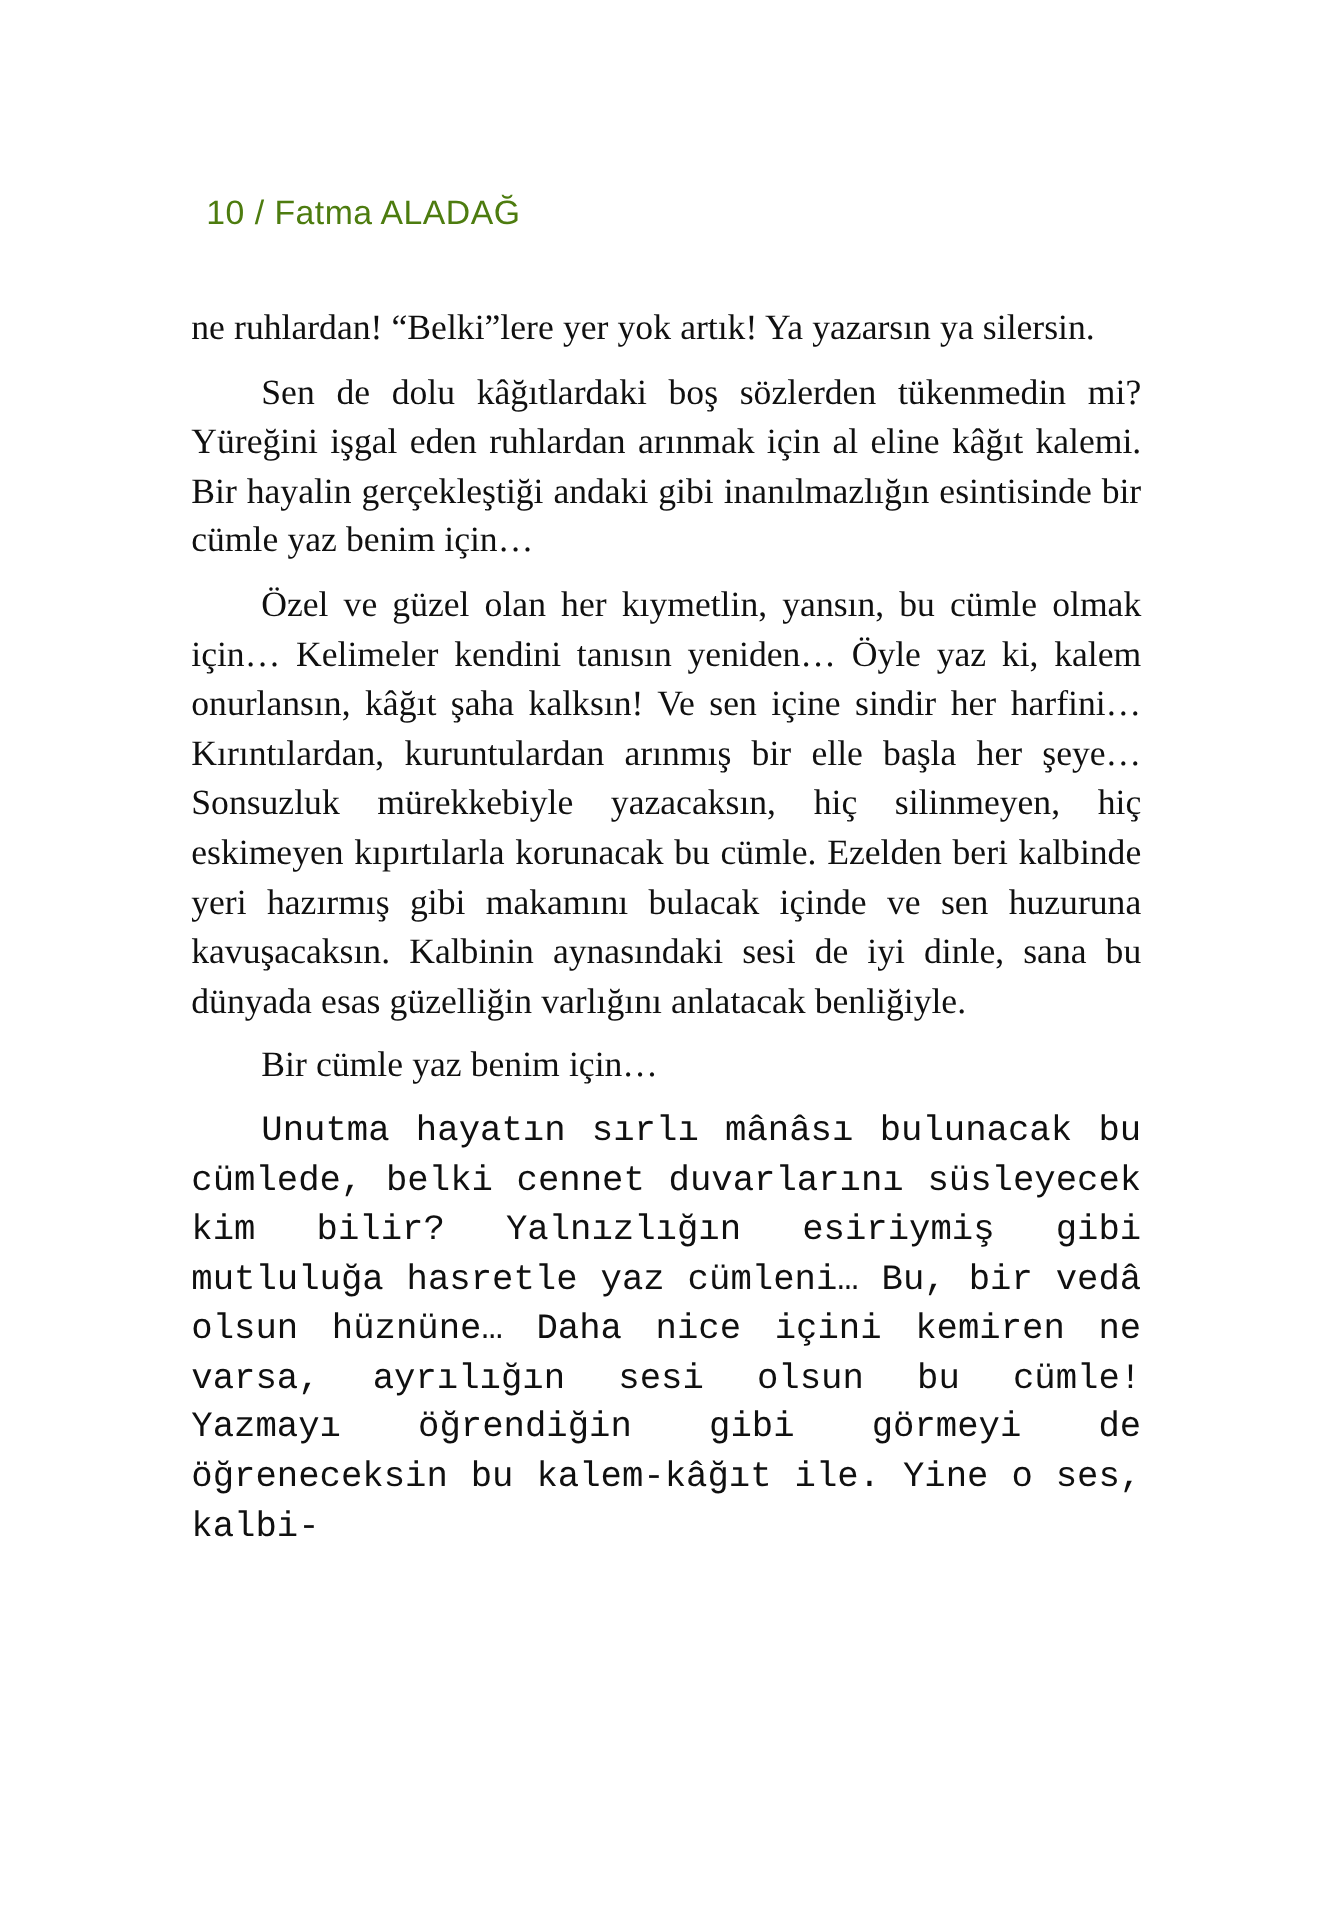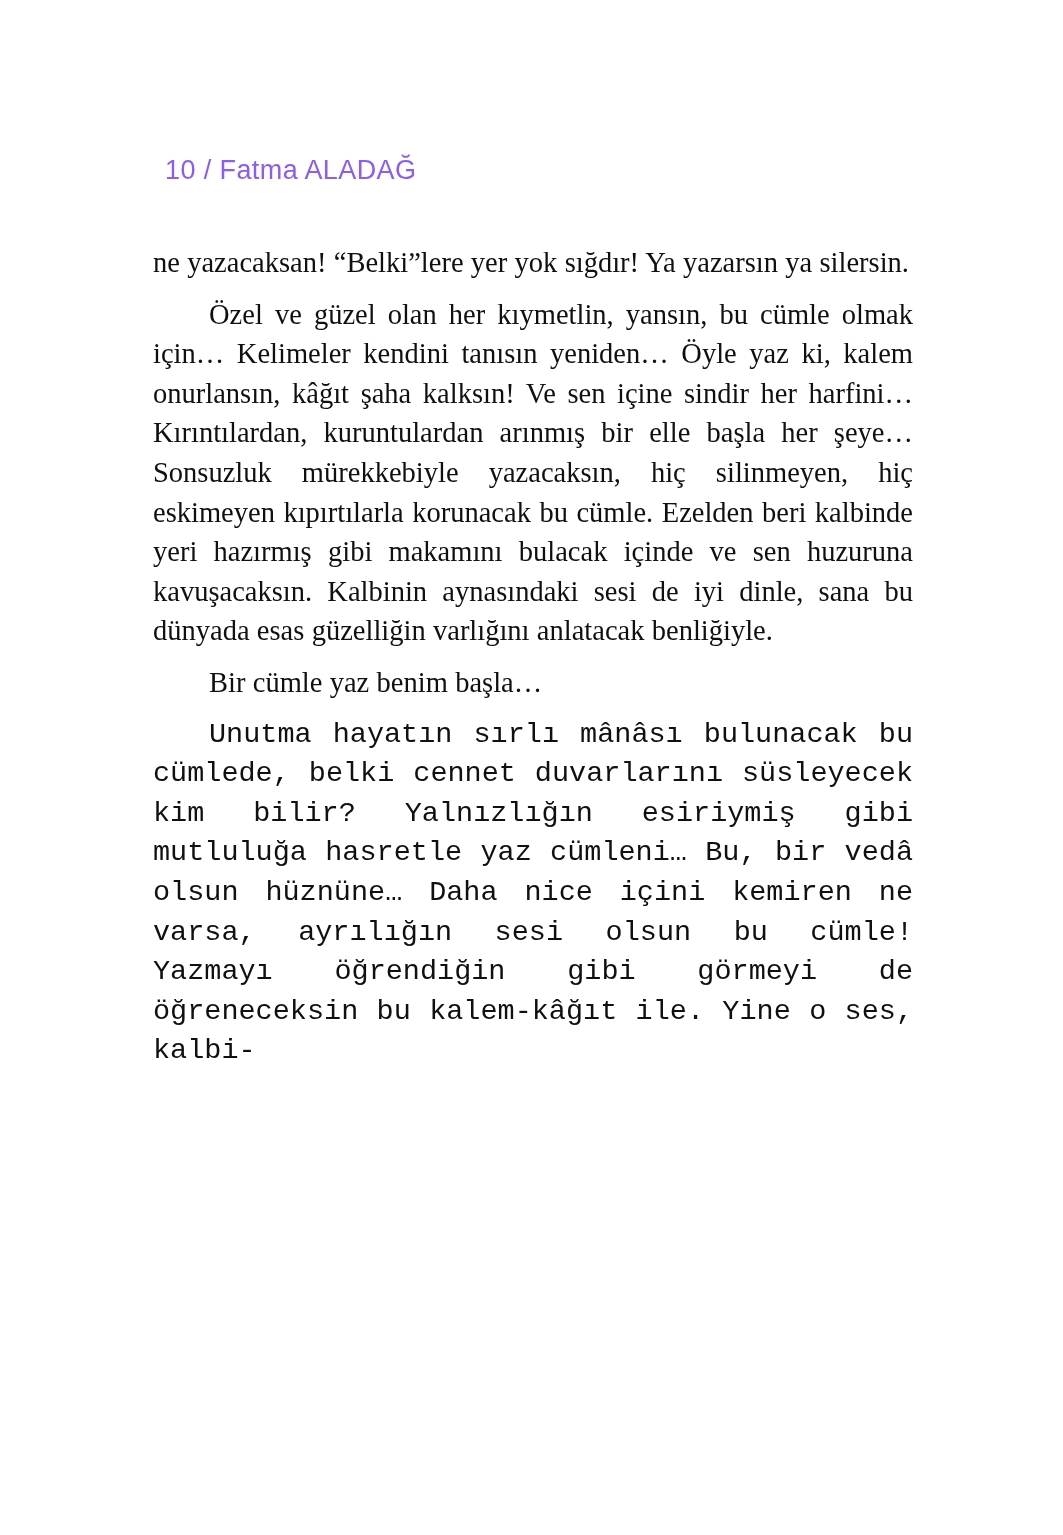--- a/index.html
+++ b/index.html
@@ -19,21 +19,21 @@
 
   
   .running-header {
     position: absolute;
     left: 165px;
     top: 155px;
     font-family: "Liberation Sans", "DejaVu Sans", sans-serif;
     font-weight: 300;
     font-size: 27px;
     letter-spacing: 0.4px;
-    color: #8b5cf6;
+    color: #4d7c0f;
     white-space: nowrap;
   }
 
   
   .text-column {
     position: absolute;
     left: 153px;
     top: 243px;
     width: 760px;
   }
@@ -72,25 +72,26 @@
 </style>
 </head>
 <body>
 
 <div class="page">
 
   <div class="running-header">10 / Fatma ALADAĞ</div>
 
   <div class="text-column">
 
-    <p class="body-paragraph no-indent">ne yazacaksan! “Belki”lere yer yok sığdır! Ya yazarsın ya silersin.</p>
+    <p class="body-paragraph no-indent">ne ruhlardan! “Belki”lere yer yok artık! Ya yazarsın ya silersin.</p>
 
+    <p class="body-paragraph indented">Sen de dolu kâğıtlardaki boş sözlerden tükenmedin mi? Yüreğini işgal eden ruhlardan arınmak için al eline kâğıt kalemi. Bir hayalin gerçekleştiği andaki gibi inanılmazlığın esintisinde bir cümle yaz benim için…</p>
 
     <p class="body-paragraph indented">Özel ve güzel olan her kıymetlin, yansın, bu cümle olmak için… Kelimeler kendini tanısın yeniden… Öyle yaz ki, kalem onurlansın, kâğıt şaha kalksın! Ve sen içine sindir her harfini… Kırıntılardan, kuruntulardan arınmış bir elle başla her şeye… Sonsuzluk mürekkebiyle yazacaksın, hiç silinmeyen, hiç eskimeyen kıpırtılarla korunacak bu cümle. Ezelden beri kalbinde yeri hazırmış gibi makamını bulacak içinde ve sen huzuruna kavuşacaksın. Kalbinin aynasındaki sesi de iyi dinle, sana bu dünyada esas güzelliğin varlığını anlatacak benliğiyle.</p>
 
-    <p class="body-paragraph indented">Bir cümle yaz benim başla…</p>
+    <p class="body-paragraph indented">Bir cümle yaz benim için…</p>
 
 
     <p class="body-paragraph indented">Unutma hayatın sırlı mânâsı bulunacak bu cümlede, belki cennet duvarlarını süsleyecek kim bilir? Yalnızlığın esiriymiş gibi mutluluğa hasretle yaz cümleni… Bu, bir vedâ olsun hüznüne… Daha nice içini kemiren ne varsa, ayrılığın sesi olsun bu cümle! Yazmayı öğrendiğin gibi görmeyi de öğreneceksin bu kalem-kâğıt ile. Yine o ses, kalbi-</p>
 
   </div>
 
 </div>
 
 </body></html>

